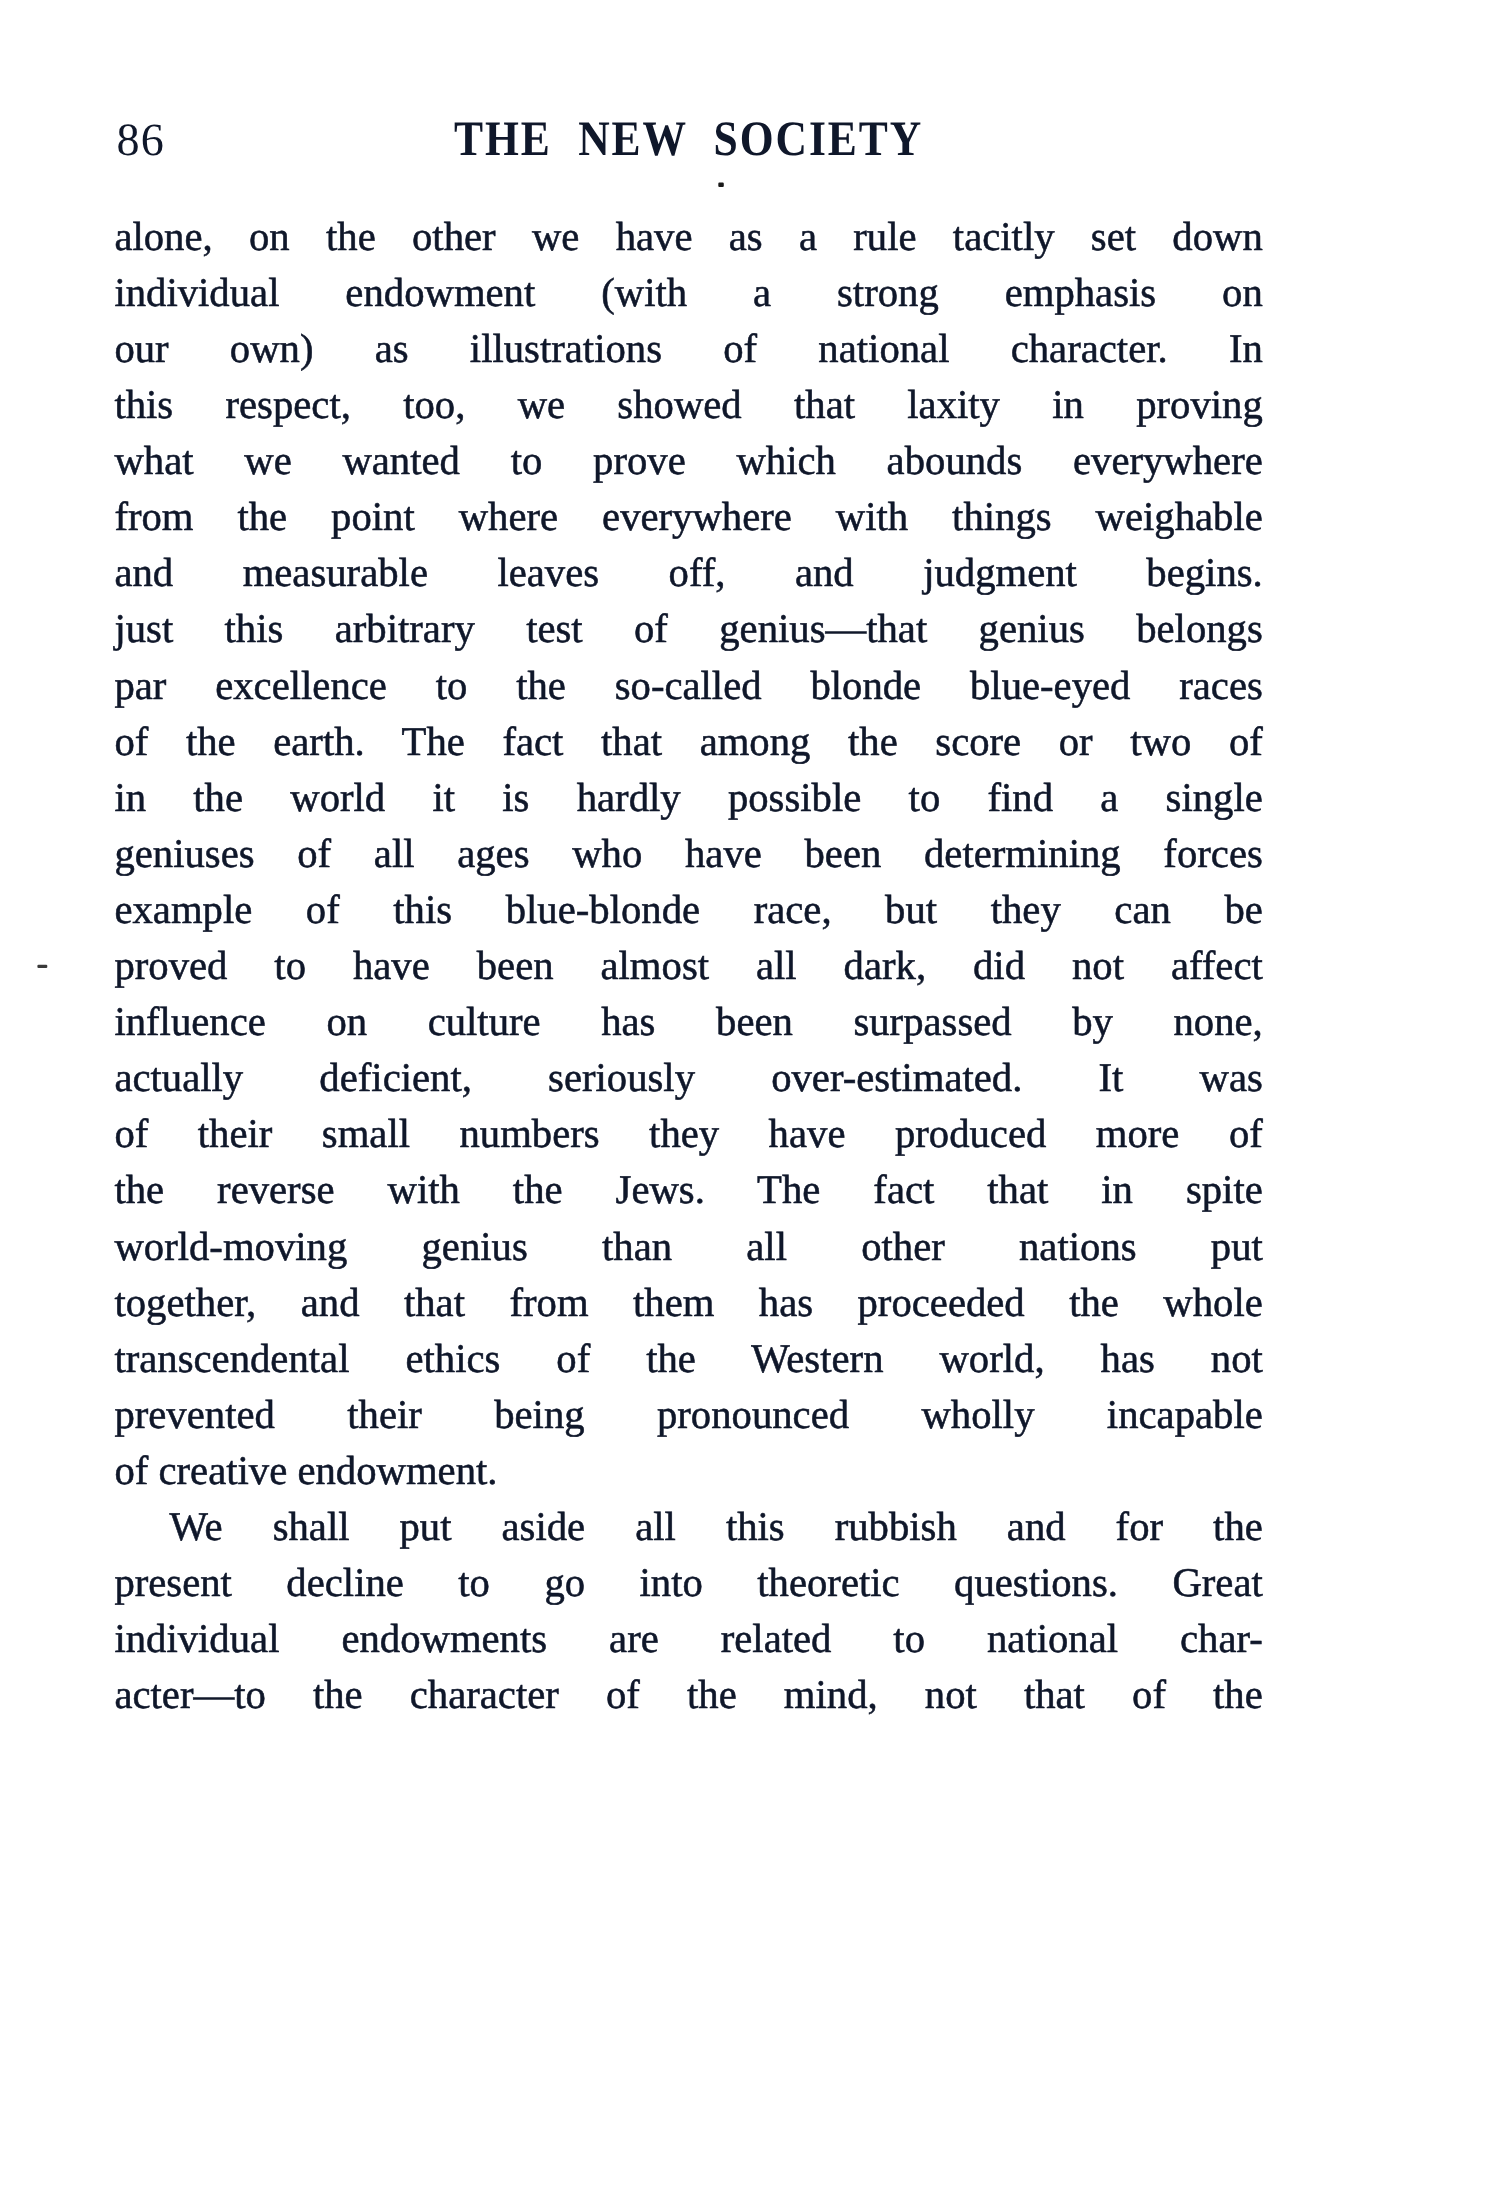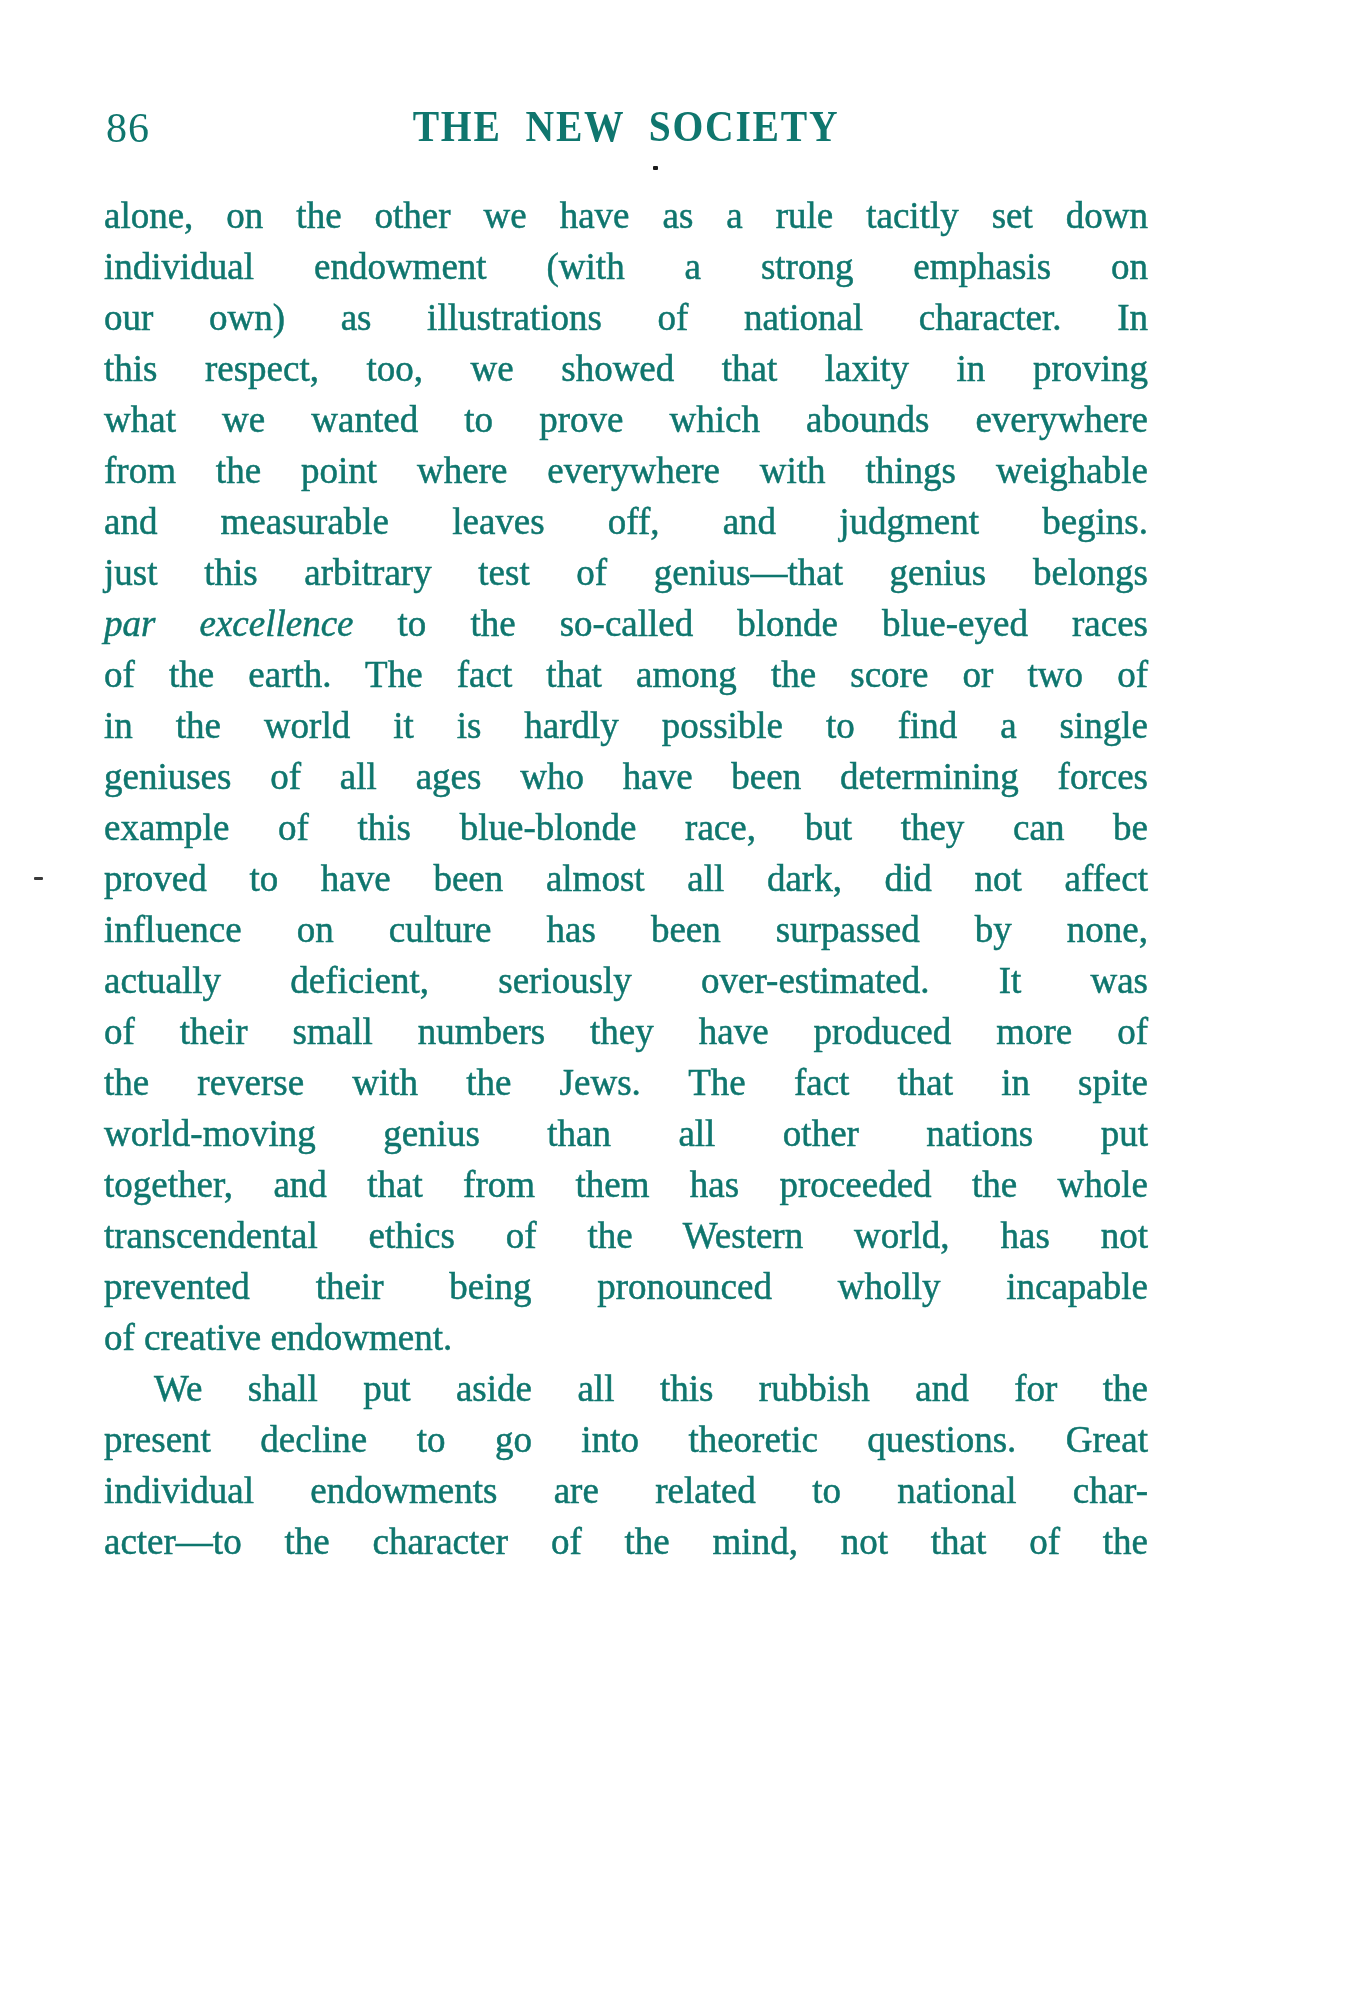--- a/index.html
+++ b/index.html
@@ -7,21 +7,21 @@
     padding: 0;
     background: #ffffff;
   }
   .page {
     position: relative;
     width: 1357px;
     height: 1991px;
     background: #ffffff;
     overflow: hidden;
     font-family: "Liberation Serif", "DejaVu Serif", serif;
-    color: #0f766e;
+    color: #0f172a;
   }
   .header {
     position: absolute;
     left: 104px;
     top: 104px;
     width: 1044px;
     height: 48px;
   }
   .page-number {
     position: absolute;
@@ -66,21 +66,20 @@
     text-align: justify;
     text-align-last: justify;
   }
   .line.no-stretch {
     text-align-last: left;
   }
   .line.indent {
     text-indent: 50px;
   }
   .it {
-    font-style: italic;
   }
 </style>
 </head>
 <body>
 
 <div class="page">
 
   <div class="header">
     <span class="page-number">86</span>
     <div class="running-title">THE NEW SOCIETY</div>

